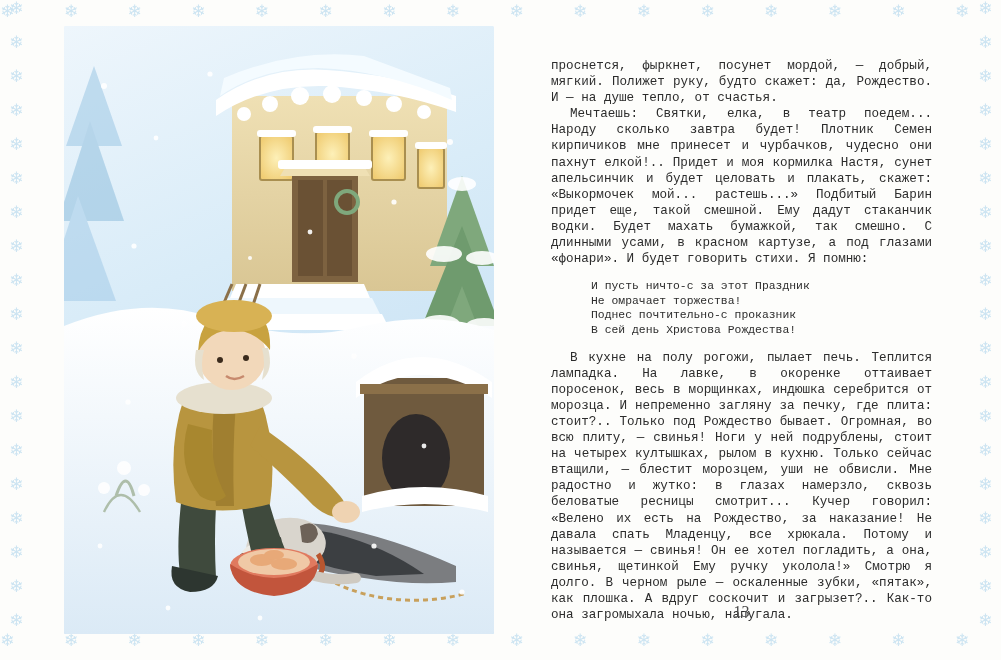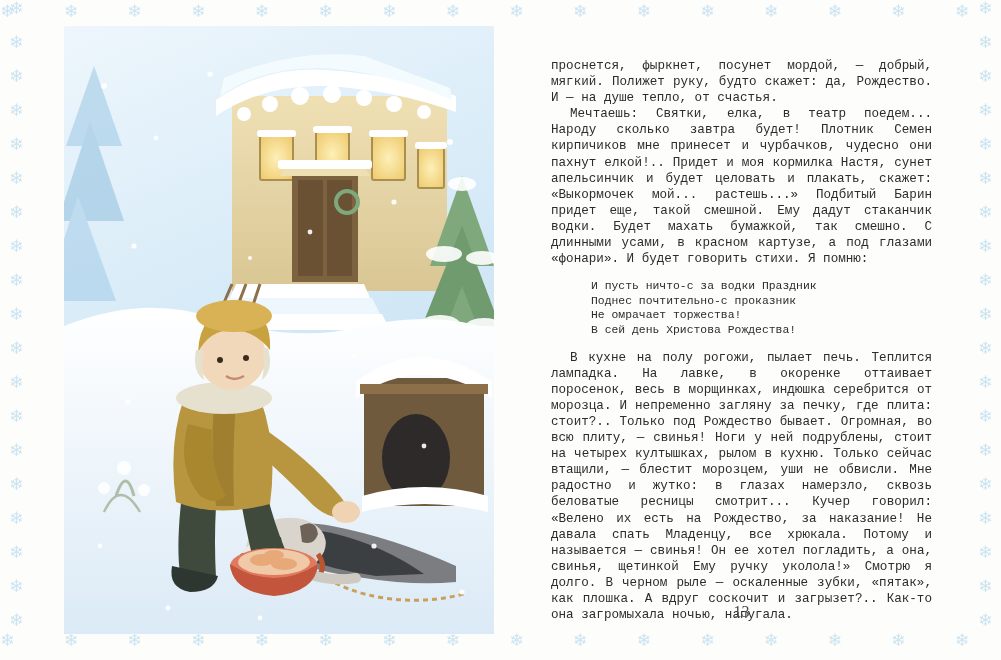--- a/index.html
+++ b/index.html
@@ -339,23 +339,23 @@
           <circle cx="186" cy="232" r="2"></circle>
       </g>
     </svg>
   </div>
 
   <div class="text-col">
     <p>проснется, фыркнет, посунет мордой, — добрый, мягкий. Полижет руку, будто скажет: да, Рождество. И — на душе тепло, от счастья.</p>
     <p class="p-indent">Мечтаешь: Святки, елка, в театр поедем... Народу сколько завтра будет! Плотник Семен кирпичиков мне принесет и чурбачков, чудесно они пахнут елкой!.. Придет и моя кормилка Настя, сунет апельсинчик и будет целовать и плакать, скажет: «Выкормочек мой... растешь...» Подбитый Барин придет еще, такой смешной. Ему дадут стаканчик водки. Будет махать бумажкой, так смешно. С длинными усами, в красном картузе, а под глазами «фонари». И будет говорить стихи. Я помню:</p>
 
     <div class="verse">
-      <div>И пусть ничто-с за водки Праздник</div>
+      <div>И пусть ничто-с за этот Праздник</div>
+      <div>Не омрачает торжества!</div>
       <div>Поднес почтительно-с проказник</div>
-      <div>Не омрачает торжества!</div>
       <div>В сей день Христова Рождества!</div>
     </div>
 
     <p class="p-indent">В кухне на полу рогожи, пылает печь. Теплится лампадка. На лавке, в окоренке оттаивает поросенок, весь в морщинках, индюшка серебрится от морозца. И непременно загляну за печку, где плита: стоит?.. Только под Рождество бывает. Огромная, во всю плиту, — свинья! Ноги у ней подрублены, стоит на четырех култышках, рылом в кухню. Только сейчас втащили, — блестит морозцем, уши не обвисли. Мне радостно и жутко: в глазах намерзло, сквозь беловатые ресницы смотрит... Кучер говорил: «Велено их есть на Рождество, за наказание! Не давала спать Младенцу, все хрюкала. Потому и называется — свинья! Он ее хотел погладить, а она, свинья, щетинкой Ему ручку уколола!» Смотрю я долго. В черном рыле — оскаленные зубки, «пятак», как плошка. А вдруг соскочит и загрызет?.. Как-то она загромыхала ночью, напугала.</p>
   </div>
 
   <div class="page-number">13</div>
 
 </div>
 

